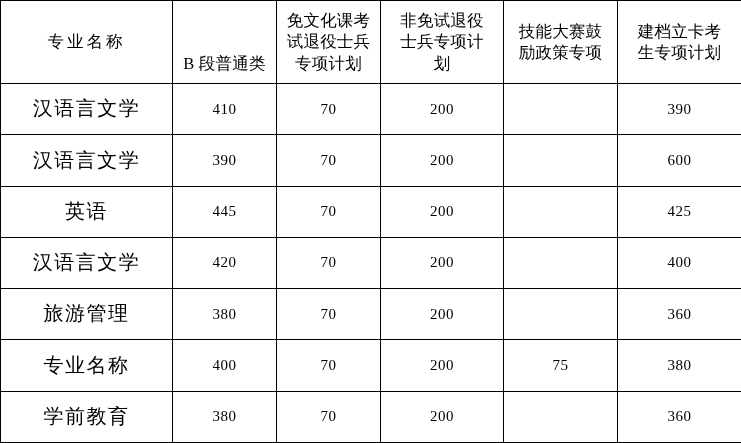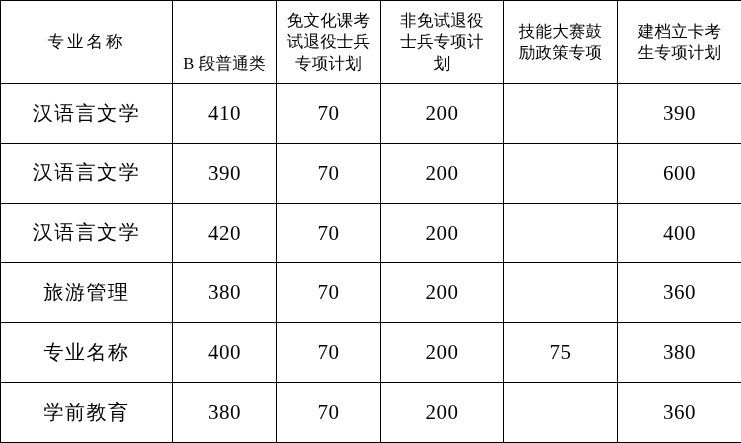--- a/index.html
+++ b/index.html
@@ -52,21 +52,21 @@
   }
   tbody td {
     height: 45px;
     font-size: 20px;
   }
   tbody td.major-name {
     letter-spacing: 1.5px;
   }
   tbody td.num {
     font-family: "Liberation Serif", "DejaVu Serif", serif;
-    font-size: 21px;
+    font-size: 15px;
     letter-spacing: 0.5px;
   }
   .head-wrap {
     display: block;
     max-width: 92px;
     margin: 0 auto;
   }
   .head-wrap.wide {
     max-width: 110px;
   }
@@ -121,20 +121,28 @@
       </tr>
       <tr>
         <td class="major-name">汉语言文学</td>
         <td class="num">390</td>
         <td class="num">70</td>
         <td class="num">200</td>
         <td class="num"></td>
         <td class="num">600</td>
       </tr>
       <tr>
+        <td class="major-name">英语</td>
+        <td class="num">445</td>
+        <td class="num">70</td>
+        <td class="num">200</td>
+        <td class="num"></td>
+        <td class="num">425</td>
+      </tr>
+      <tr>
         <td class="major-name">汉语言文学</td>
         <td class="num">420</td>
         <td class="num">70</td>
         <td class="num">200</td>
         <td class="num"></td>
         <td class="num">400</td>
       </tr>
       <tr>
         <td class="major-name">旅游管理</td>
         <td class="num">380</td>

